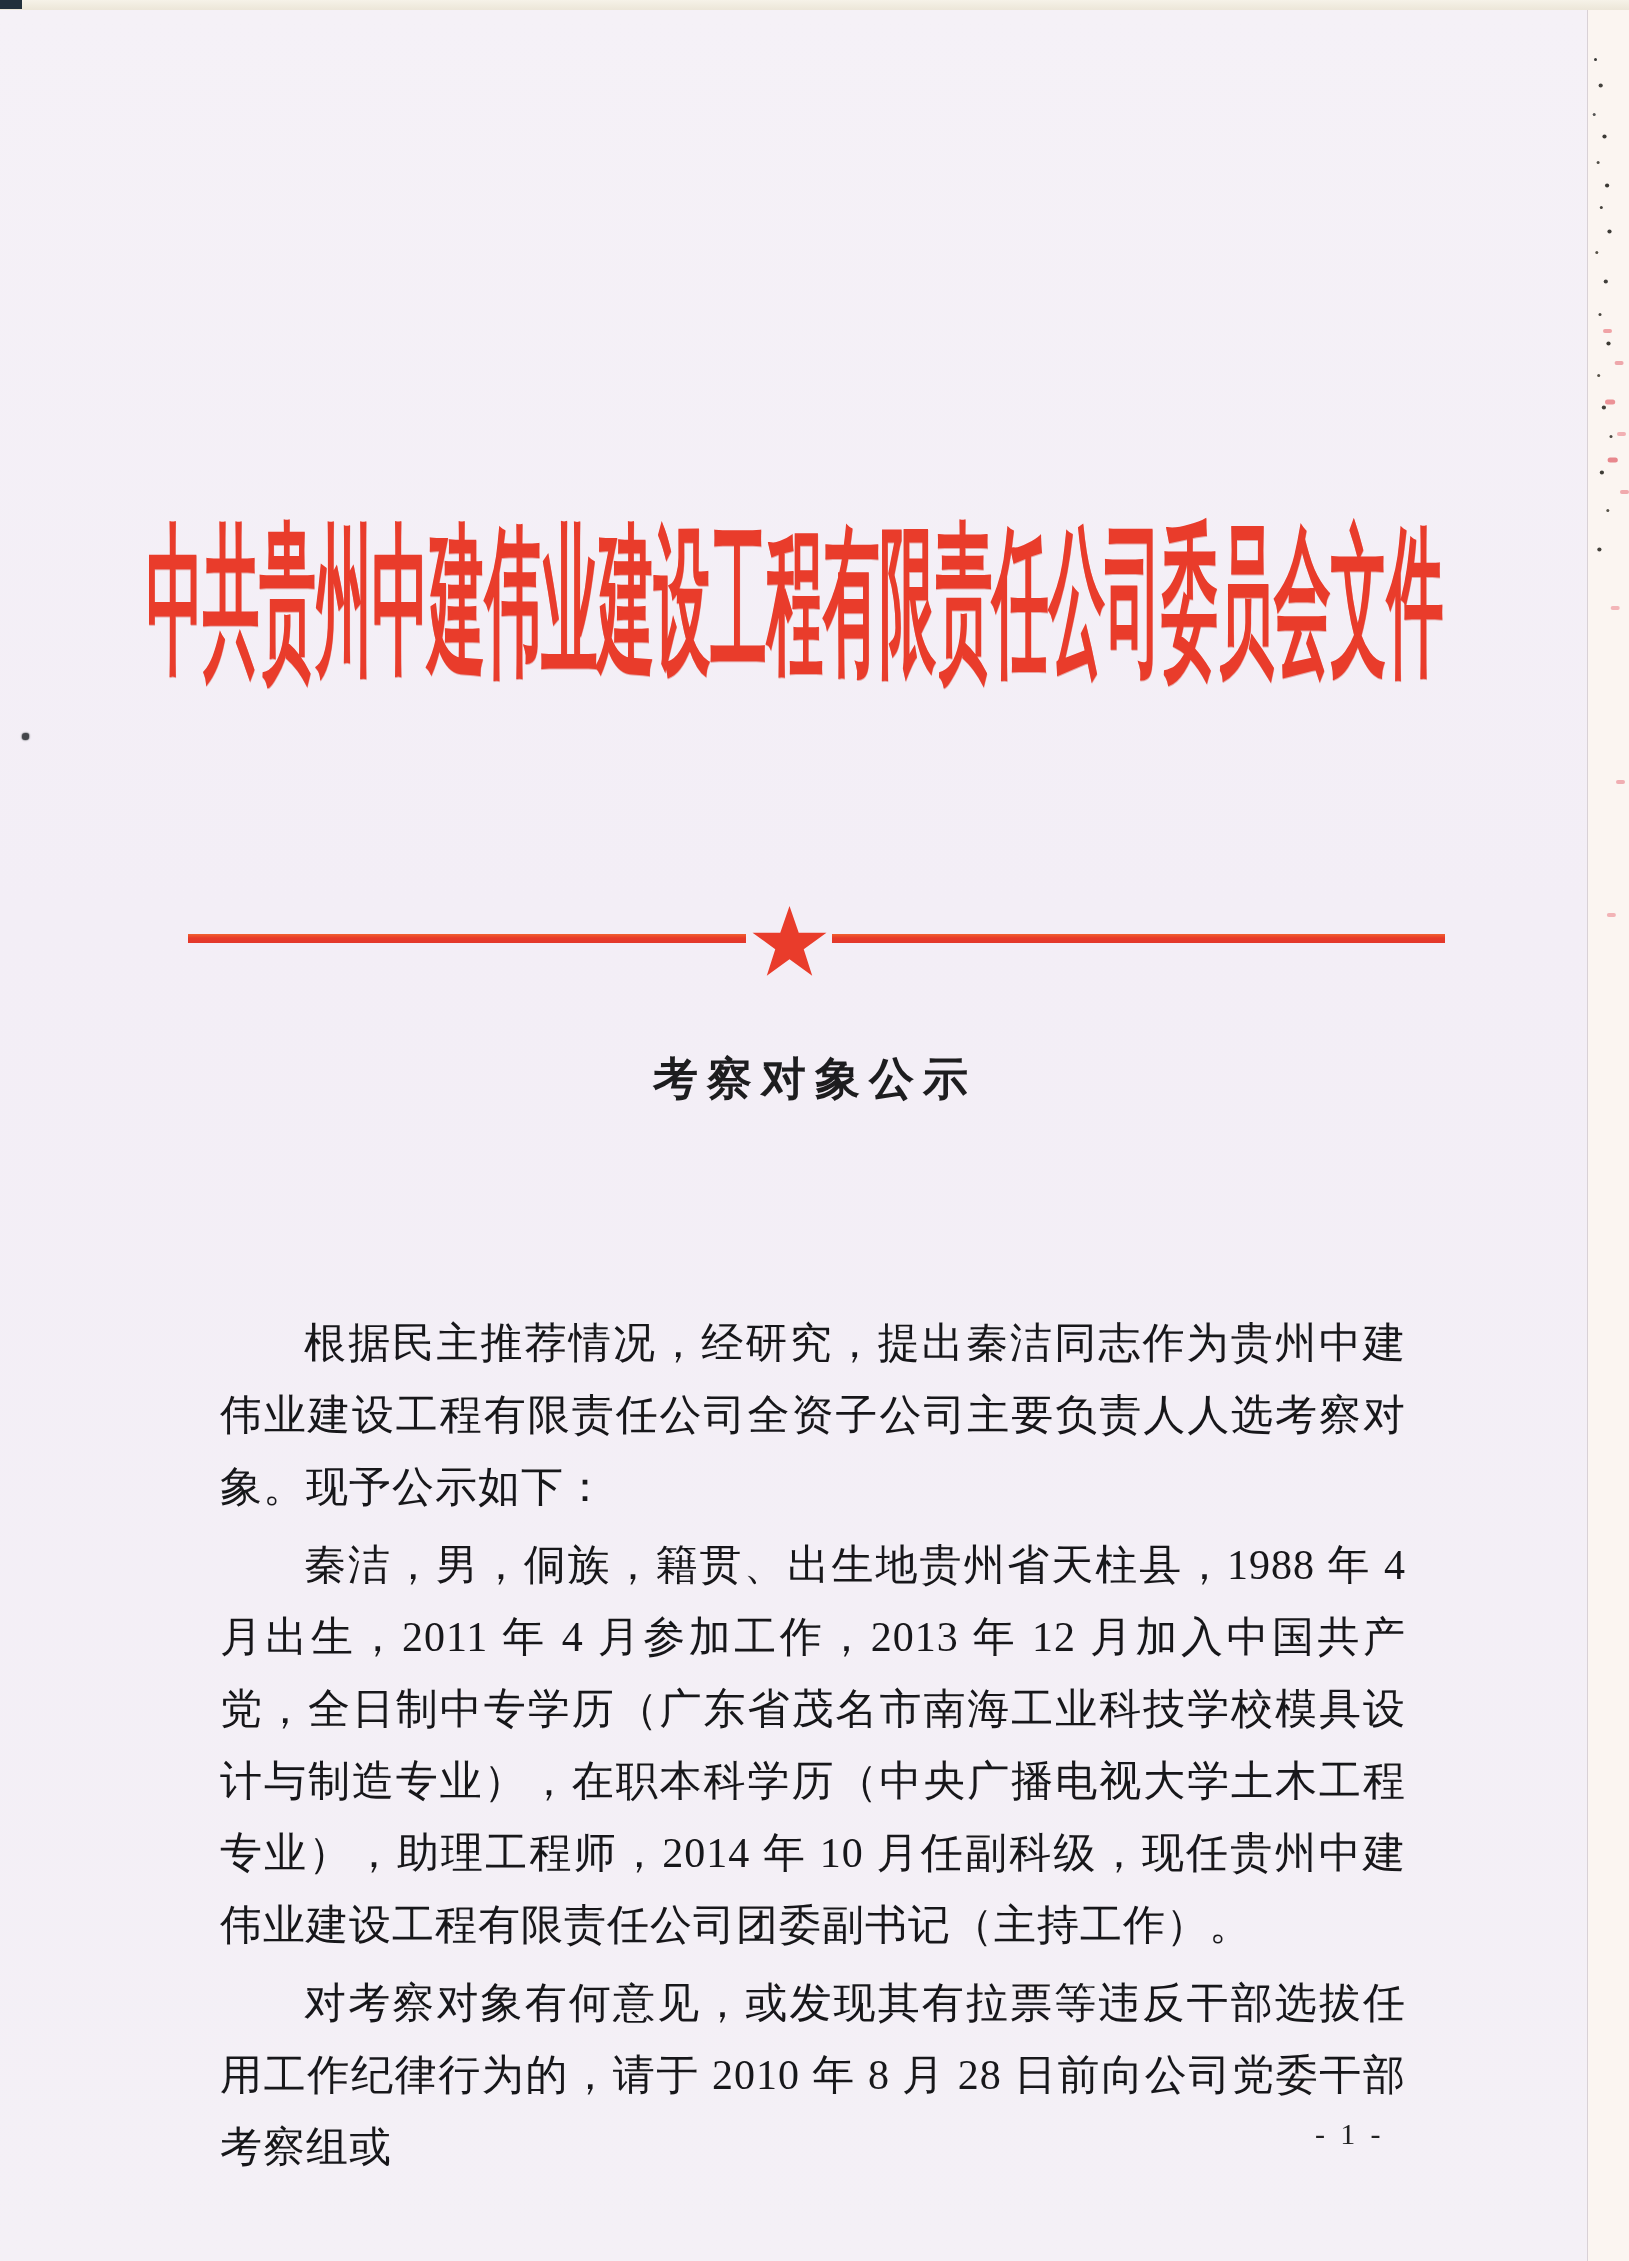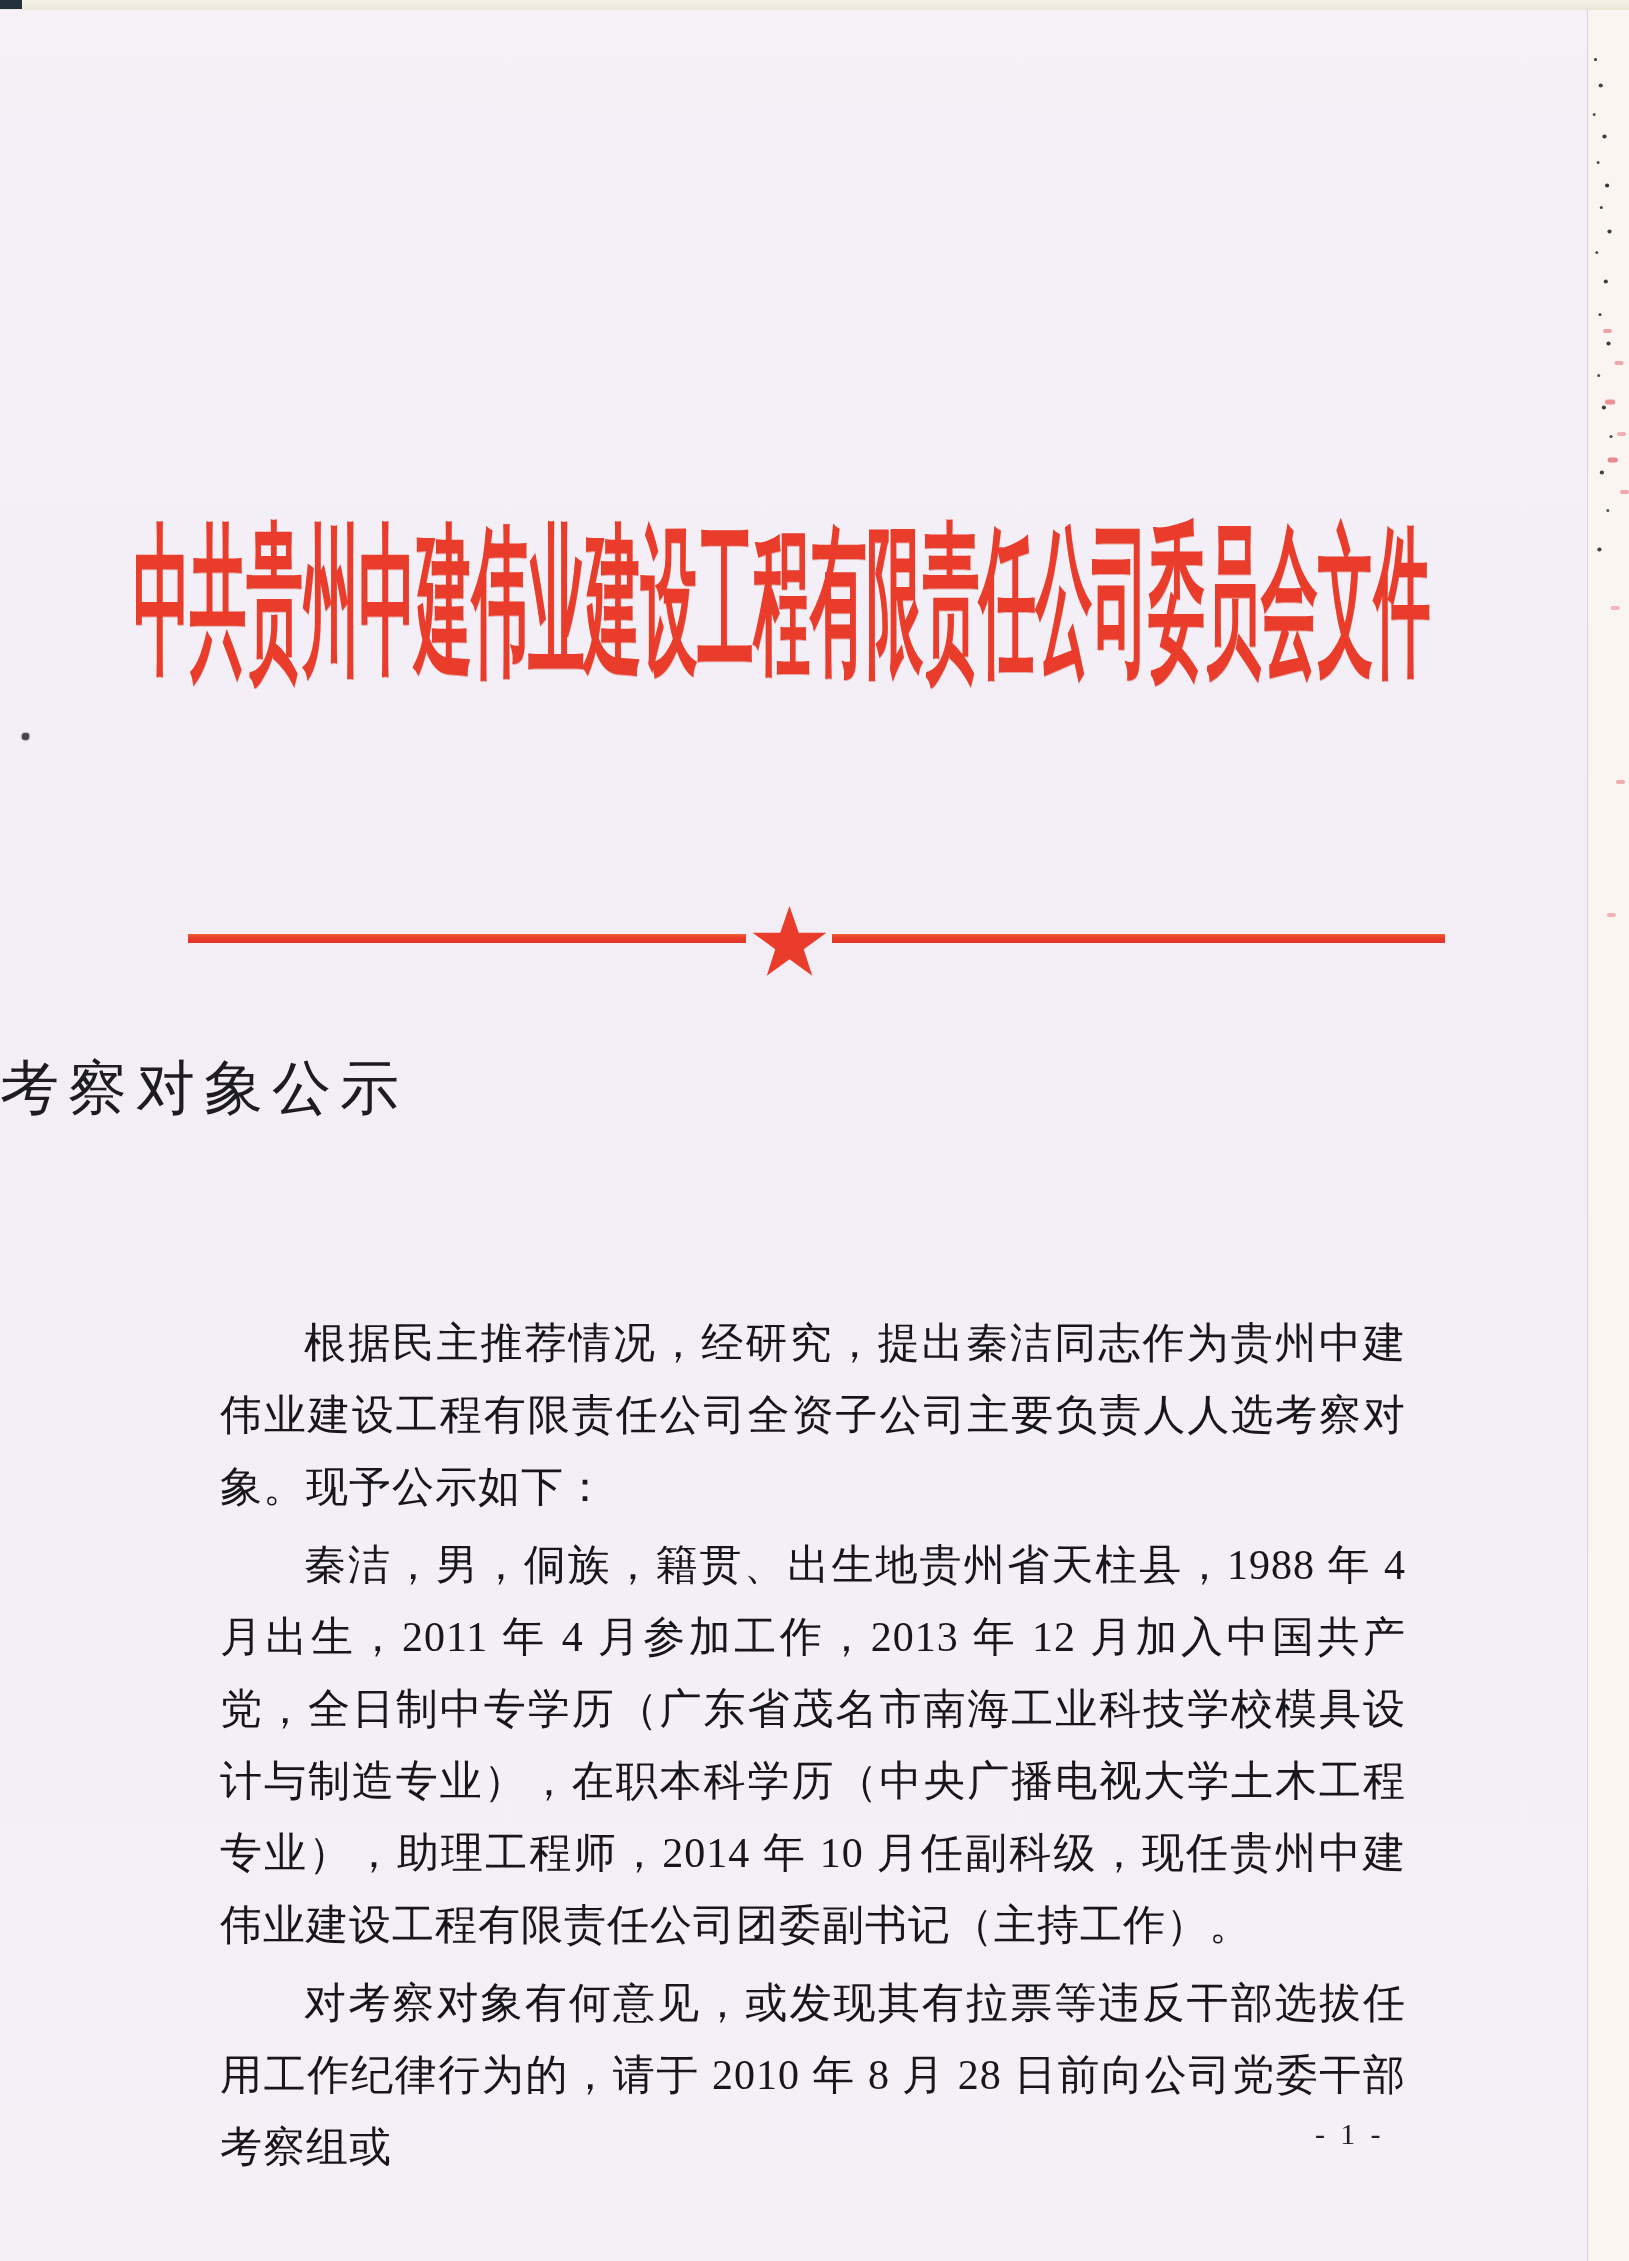--- a/index.html
+++ b/index.html
@@ -42,39 +42,39 @@
       5.2px 129px 0 0.6px #e8878d, 17px 161px 0 0 #f0a9ad, 7.7px 277px 0 0 #f3b5b8,
       13px 451px 0 0 #f0aeb2, 3.9px 584px 0 0 #f2b3b6;
   }
   .ink-speck{
     position:absolute;left:22px;top:723px;width:7px;height:6.4px;border-radius:50% 40% 50% 45%;
     background:#43454a;box-shadow:0 0 1.3px 0.6px #7b7d82;
   }
   
   .letterhead{
     position:absolute;left:0;top:496px;width:1564px;height:193px;
-    display:flex;justify-content:center;align-items:center;
+    display:flex;justify-content:center;align-items:center;padding-left:13px;
   }
   .letterhead-inner{
     font-size:162px;line-height:1;font-weight:bold;white-space:nowrap;
     color:#e93c2b;
     transform:scaleX(0.348);transform-origin:50% 50%;
     text-shadow:0.6px 1.3px 0 rgba(200,40,25,0.35);
     letter-spacing:0;
   }
   
   .star-divider{position:absolute;left:0;top:893px;width:1630px;height:90px;}
   .red-line{position:absolute;top:31px;height:8.4px;background:linear-gradient(180deg,#f06030 0%,#e83a28 45%,#e2372c 100%);}
   .red-line.left{left:188px;width:558px;}
   .red-line.right{left:832px;width:613px;}
   .red-star{position:absolute;left:751px;top:3.2px;width:77px;height:75px;}
   
   .doc-title{
     position:absolute;left:0;top:1039px;width:1630px;
-    text-align:left;font-size:59px;font-weight:normal;color:#1d1d1f;
+    text-align:center;font-size:45px;font-weight:bold;color:#1d1d1f;
     letter-spacing:9px;
   }
   
   .doc-body{
     position:absolute;left:214px;top:1291px;width:1198px;
     font-size:42px;line-height:72px;color:#17171a;
     text-align:justify;text-justify:inter-character;
     letter-spacing:1px;
   }
   .doc-body p{margin:6px;padding:0;text-indent:2em;}

